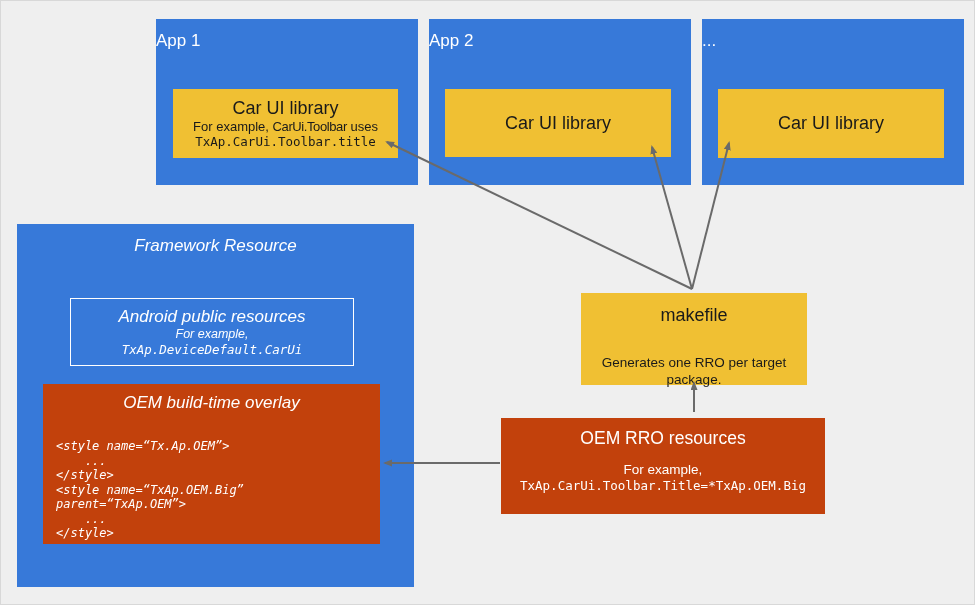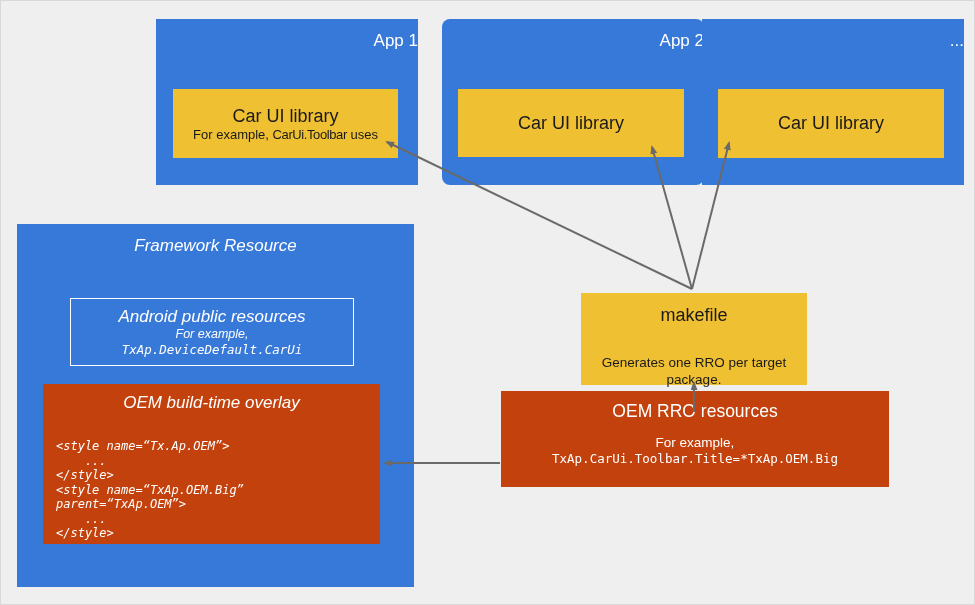--- a/index.html
+++ b/index.html
@@ -12,21 +12,21 @@
     width:973px;height:603px;
     background:#EFEFEF;
     border:1px solid #D8D8D8;
     overflow:hidden;
   }
   .box{position:absolute;box-sizing:border-box;}
   .blue{background:#3779D9;color:#ffffff;}
   .yellow{background:#F0C033;color:#1a1a1a;}
   .green{background:#c2410c;color:#ffffff;}
   .app-title{
-    text-align:right;
+    text-align:left;
     padding-top:13px;
     font-size:17px;
     line-height:18px;
   }
   .carui{
     display:flex;flex-direction:column;
     align-items:center;justify-content:center;
     text-align:center;
   }
   .carui-title{font-size:18px;line-height:21px;}
@@ -88,24 +88,25 @@
 </head>
 <body>
 
 <div class="canvas">
 
   <div class="box blue" style="left:155px;top:18px;width:262px;height:166px;">
     <div class="app-title">App 1</div>
     <div class="box yellow carui" style="left:17px;top:70px;width:225px;height:69px;">
       <div class="carui-title">Car UI library</div>
       <div class="example-line"><span>For example, </span><span class="example-ref">CarUi.Toolbar</span><span> uses</span></div>
+      <div class="mono">TxAp.CarUi.Toolbar.title</div>
     </div>
   </div>
 
-  <div class="box blue" style="left:441px;top:18px;width:262px;height:166px;border-radius:8px;">
+  <div class="box blue" style="left:428px;top:18px;width:262px;height:166px;">
     <div class="app-title">App 2</div>
     <div class="box yellow carui" style="left:16px;top:70px;width:226px;height:68px;">
       <div class="carui-title">Car UI library</div>
     </div>
   </div>
 
   <div class="box blue" style="left:701px;top:18px;width:262px;height:166px;">
     <div class="app-title">...</div>
     <div class="box yellow carui" style="left:16px;top:70px;width:226px;height:69px;">
       <div class="carui-title">Car UI library</div>
@@ -131,21 +132,21 @@
     ...
 &lt;/style&gt;</div>
     </div>
   </div>
 
   <div class="box yellow makefile-box" style="left:580px;top:292px;width:226px;height:92px;">
     <div class="makefile-title">makefile</div>
     <div class="makefile-sub">Generates one RRO per target package.</div>
   </div>
 
-  <div class="box green rro-box" style="left:500px;top:390px;width:388px;height:96px;">
+  <div class="box green rro-box" style="left:500px;top:417px;width:324px;height:96px;">
     <div class="rro-title">OEM RRO resources</div>
     <div class="rro-example">
       <div class="small-label">For example,</div>
       <div class="mono">TxAp.CarUi.Toolbar.Title=*TxAp.OEM.Big</div>
     </div>
   </div>
 
   <svg class="arrows-svg" width="973" height="603" viewBox="0 0 973 603">
     <defs>
       <marker id="ah" markerWidth="9" markerHeight="8" refX="7" refY="3.5" orient="auto" markerUnits="userSpaceOnUse">

